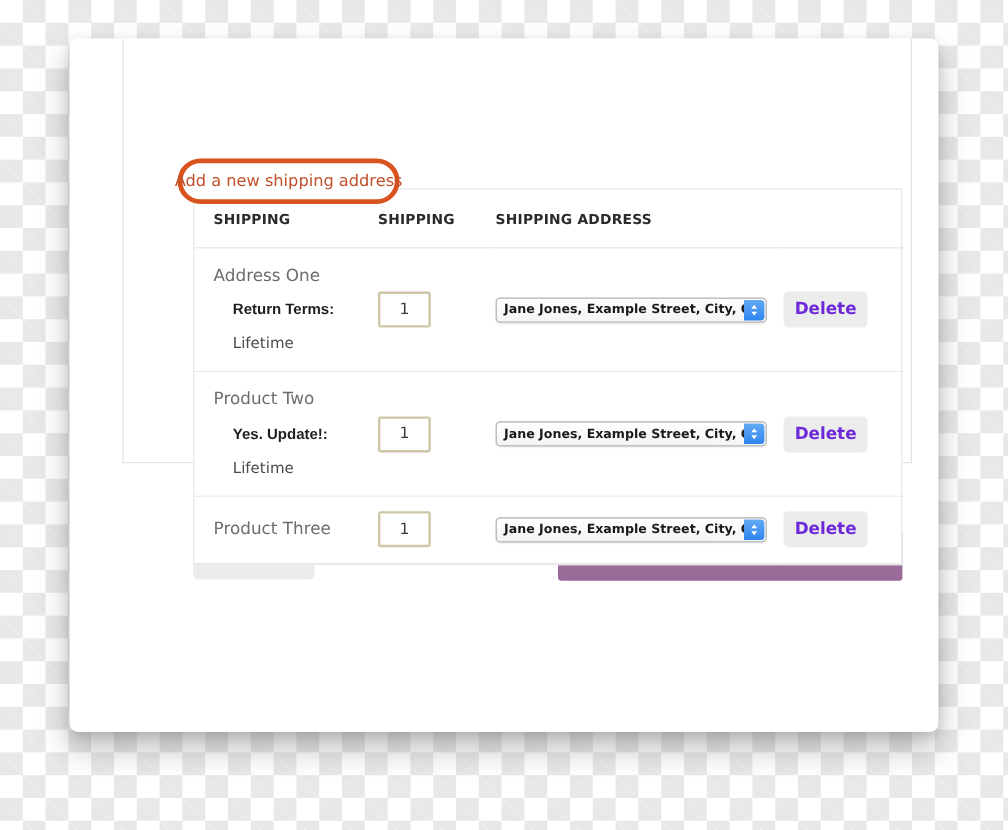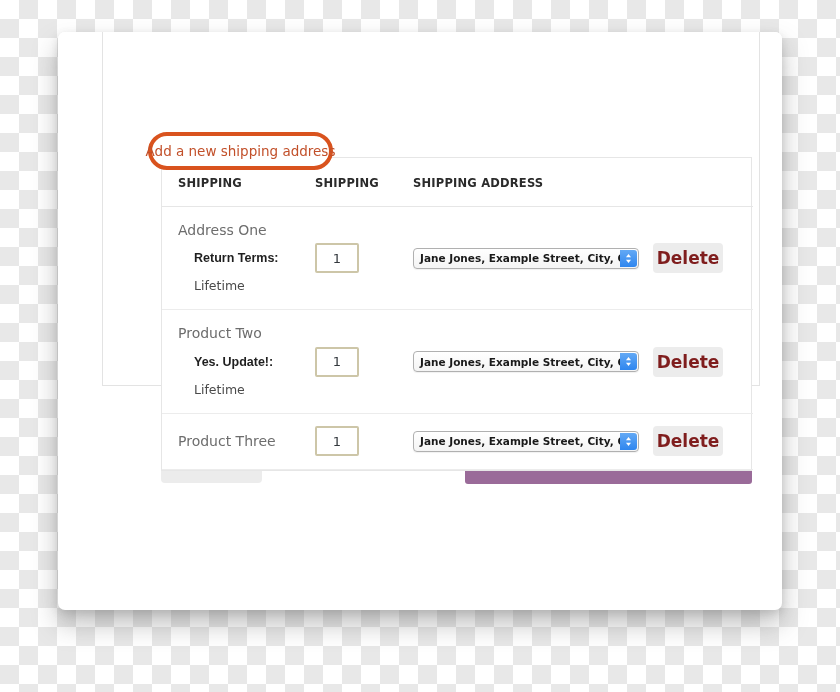--- a/index.html
+++ b/index.html
@@ -220,22 +220,22 @@
   }
   .ship-select-btn svg { display: block; }
 
   
   .delete-btn {
     width: 70px;
     height: 30px;
     background: #ececec;
     border: none;
     border-radius: 4px;
-    color: #7f1d1d;
-    font-size: 17px;
+    color: #6d28d9;
+    font-size: 14px;
     font-weight: bold;
     font-family: "DejaVu Sans", sans-serif;
     cursor: pointer;
     padding: 0;
   }
 
   
   #footer-actions {
     position: absolute;
     left: 103px;

